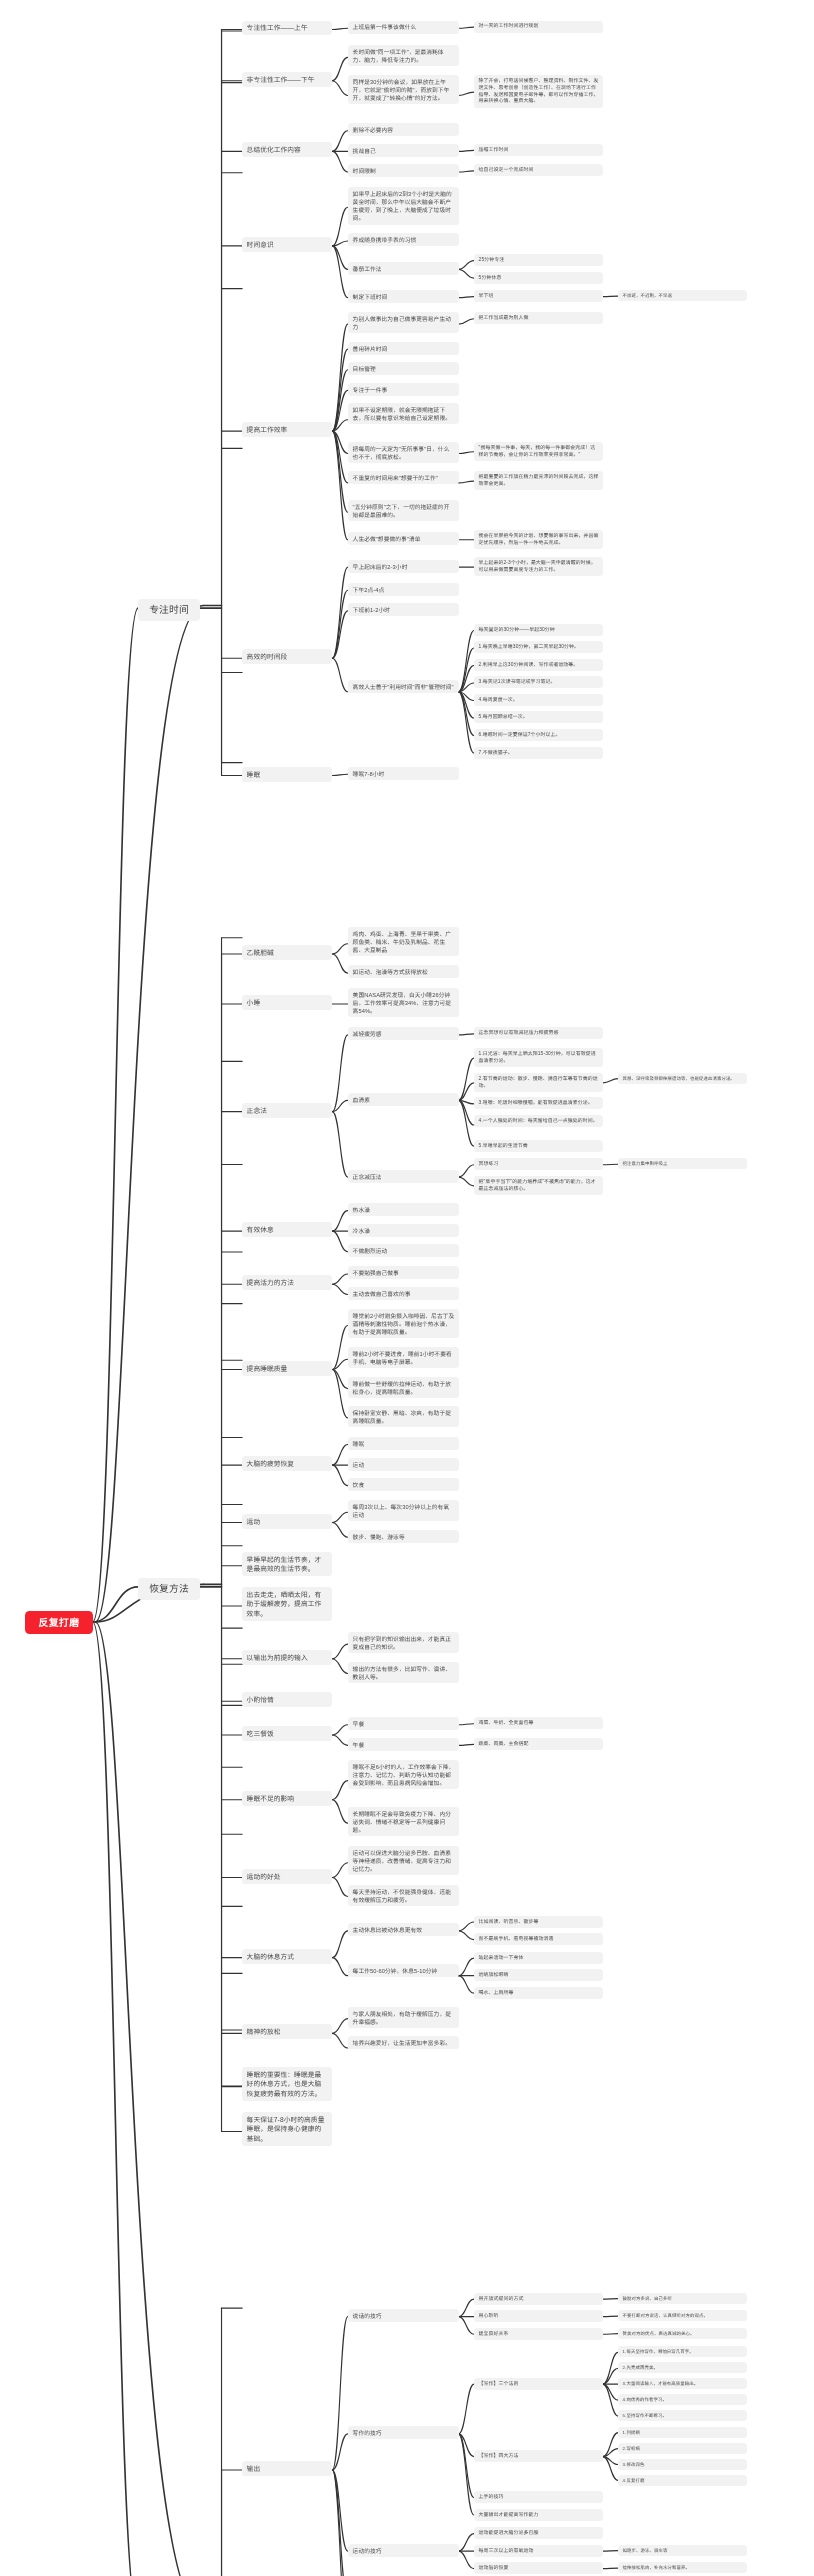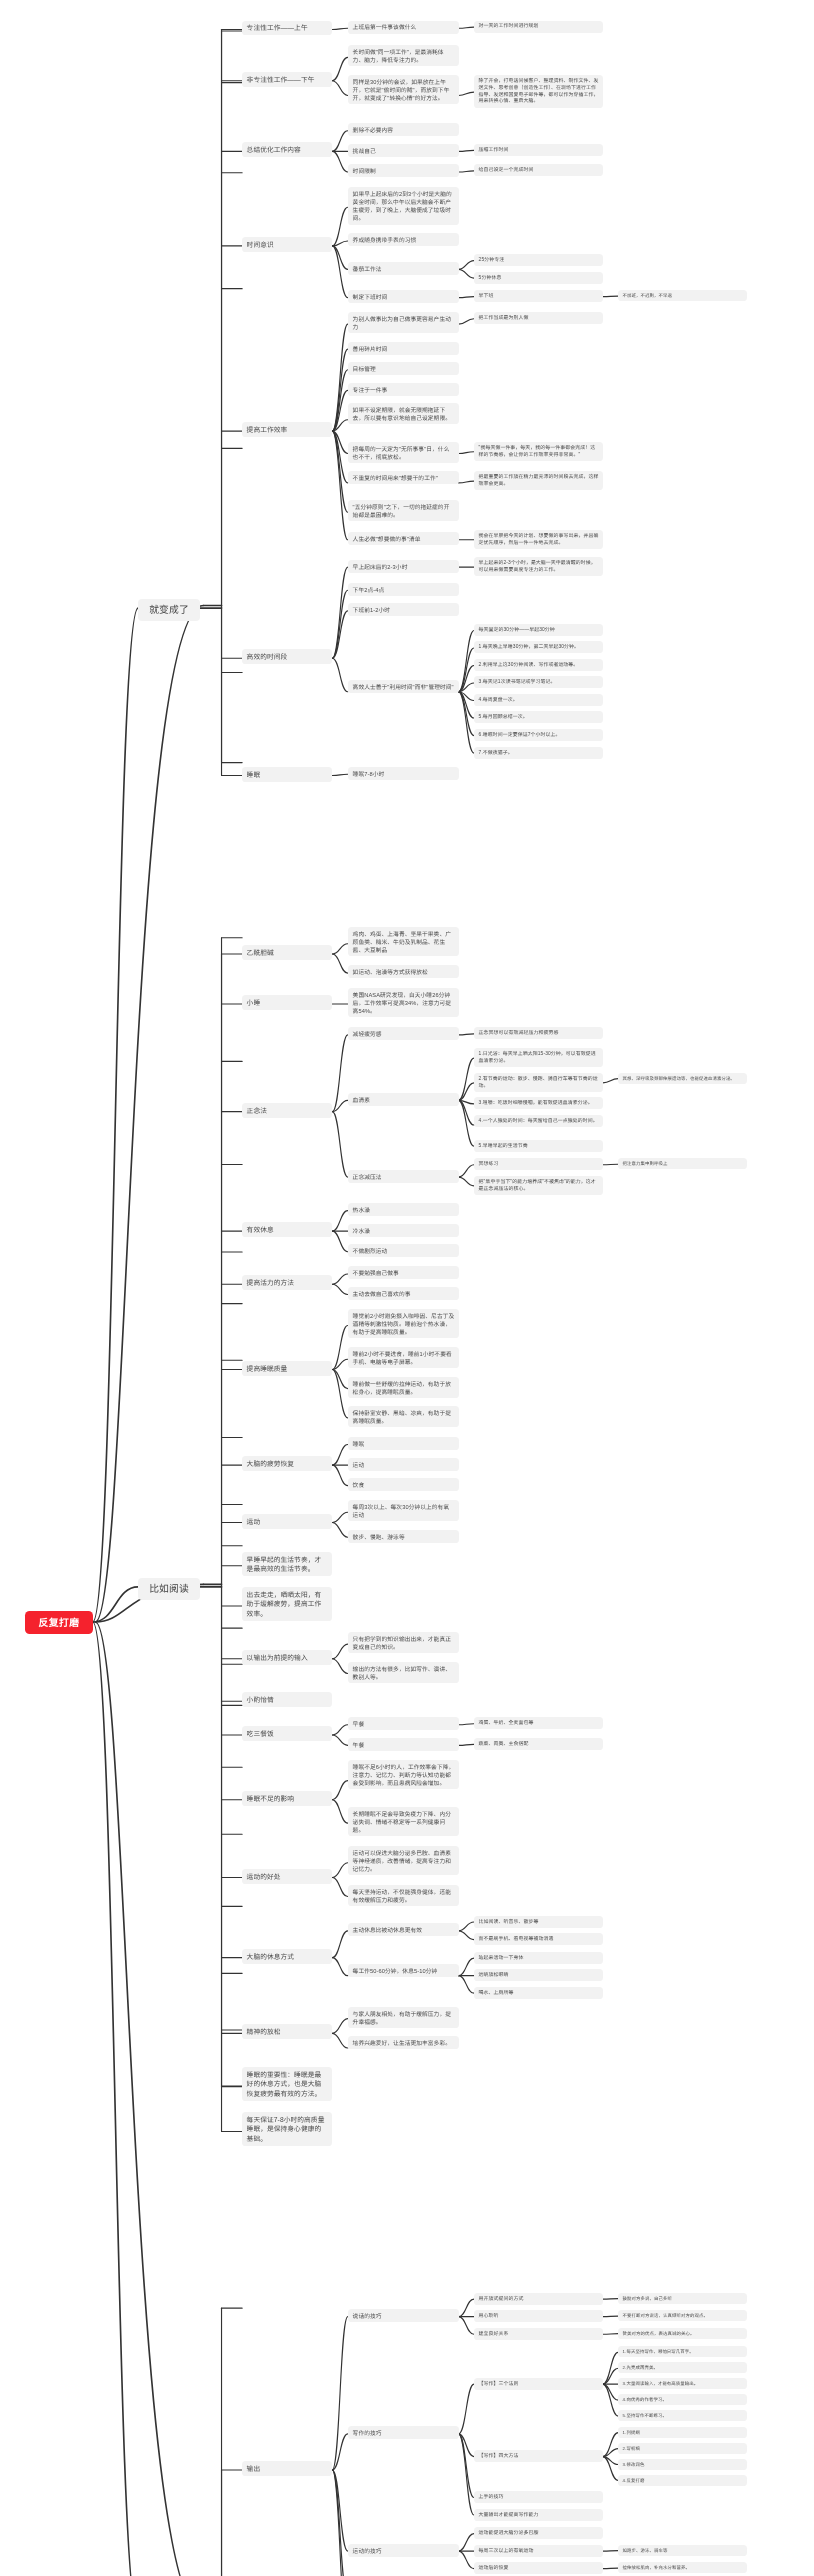--- a/index.html
+++ b/index.html
@@ -259,21 +259,21 @@
       <path d="M645,5357.5 C660,5357.5 660,5366 675,5366"></path>
       <path d="M645,5357.5 C660,5357.5 660,5423 675,5423"></path>
       <line x1="430" y1="4794" x2="430" y2="5585"></line>
       <line x1="430" y1="4794" x2="470" y2="4794"></line>
       <line x1="430" y1="5203.5" x2="470" y2="5203.5"></line>
       <line x1="430" y1="5357.5" x2="470" y2="5357.5"></line>
       <line x1="430" y1="5497" x2="470" y2="5497"></line>
       <line x1="430" y1="5585" x2="470" y2="5585"></line>
     </svg>
 <div class="node root" style="left: 25px; top: 1611px; width: 68px;">反复打磨</div>
-    <div class="node lvl1" style="left: 138px; top: 599px; width: 62px; text-align: center;">就变成了</div>
+    <div class="node lvl1" style="left: 138px; top: 599px; width: 62px; text-align: center;">专注时间</div>
     <div class="node lvl2" style="left: 242px; top: 20.6px; width: 90px;">专注性工作——上午</div>
     <div class="node lvl3" style="left: 348px; top: 20.6px; width: 111px;">上班后第一件事该做什么</div>
     <div class="node lvl4" style="left: 474px; top: 20.6px; width: 129px;">对一天的工作时间进行规划</div>
     <div class="node lvl2" style="left: 242px; top: 72px; width: 90px;">非专注性工作——下午</div>
     <div class="node lvl3" style="left: 348px; top: 45px; width: 111px;">长时间做"同一项工作"，是最消耗体力、脑力，降低专注力的。</div>
     <div class="node lvl3" style="left: 348px; top: 75px; width: 111px;">同样是30分钟的会议，如果放在上午开，它就是"偷时间的贼"，而放到下午开，就变成了"转换心情"的好方法。</div>
     <div class="node lvl4" style="left: 474px; top: 75px; width: 129px;">除了开会，打电话问候客户、整理资料、制作文件、发送文件、思考创意（创造性工作）、在现场下进行工作指导、发送和回复电子邮件等，都可以作为穿插工作，用来转换心情、重启大脑。</div>
     <div class="node lvl2" style="left: 242px; top: 142px; width: 90px;">总结优化工作内容</div>
     <div class="node lvl3" style="left: 348px; top: 123px; width: 111px;">删除不必要内容</div>
     <div class="node lvl3" style="left: 348px; top: 144px; width: 111px;">挑战自己</div>
@@ -312,21 +312,21 @@
     <div class="node lvl4" style="left: 474px; top: 624px; width: 129px;">每天固定的30分钟——早起30分钟</div>
     <div class="node lvl4" style="left: 474px; top: 641px; width: 129px;">1.每天晚上早睡30分钟，第二天早起30分钟。</div>
     <div class="node lvl4" style="left: 474px; top: 659px; width: 129px;">2.利用早上这30分钟阅读、写作或者运动等。</div>
     <div class="node lvl4" style="left: 474px; top: 676px; width: 129px;">3.每天记1次读书笔记或学习笔记。</div>
     <div class="node lvl4" style="left: 474px; top: 694px; width: 129px;">4.每周复盘一次。</div>
     <div class="node lvl4" style="left: 474px; top: 711px; width: 129px;">5.每月回顾总结一次。</div>
     <div class="node lvl4" style="left: 474px; top: 729px; width: 129px;">6.睡眠时间一定要保证7个小时以上。</div>
     <div class="node lvl4" style="left: 474px; top: 747px; width: 129px;">7.不做夜猫子。</div>
     <div class="node lvl2" style="left: 242px; top: 767px; width: 90px;">睡眠</div>
     <div class="node lvl3" style="left: 348px; top: 767px; width: 111px;">睡眠7-8小时</div>
-    <div class="node lvl1" style="left: 138px; top: 1578px; width: 62px; text-align: center;">比如阅读</div>
+    <div class="node lvl1" style="left: 138px; top: 1578px; width: 62px; text-align: center;">恢复方法</div>
     <div class="node lvl2" style="left: 242px; top: 945px; width: 90px;">乙酰胆碱</div>
     <div class="node lvl3" style="left: 348px; top: 927px; width: 111px;">鸡肉、鸡蛋、上海青、坚果干果类、广颜鱼类、糙米、牛奶及乳制品、花生酱、大豆制品</div>
     <div class="node lvl3" style="left: 348px; top: 965px; width: 111px;">如运动、泡澡等方式获得放松</div>
     <div class="node lvl2" style="left: 242px; top: 995px; width: 90px;">小睡</div>
     <div class="node lvl3" style="left: 348px; top: 988px; width: 111px;">美国NASA研究发现，白天小睡26分钟后，工作效率可提高34%，注意力可提高54%。</div>
     <div class="node lvl2" style="left: 242px; top: 1103px; width: 90px;">正念法</div>
     <div class="node lvl3" style="left: 348px; top: 1027px; width: 111px;">减轻疲劳感</div>
     <div class="node lvl4" style="left: 474px; top: 1027px; width: 129px;">正念冥想可以有效减轻压力和疲劳感</div>
     <div class="node lvl3" style="left: 348px; top: 1093px; width: 111px;">血清素</div>
     <div class="node lvl4" style="left: 474px; top: 1048px; width: 129px;">1.日光浴：每天早上晒太阳15-30分钟，可以有效促进血清素分泌。</div>

